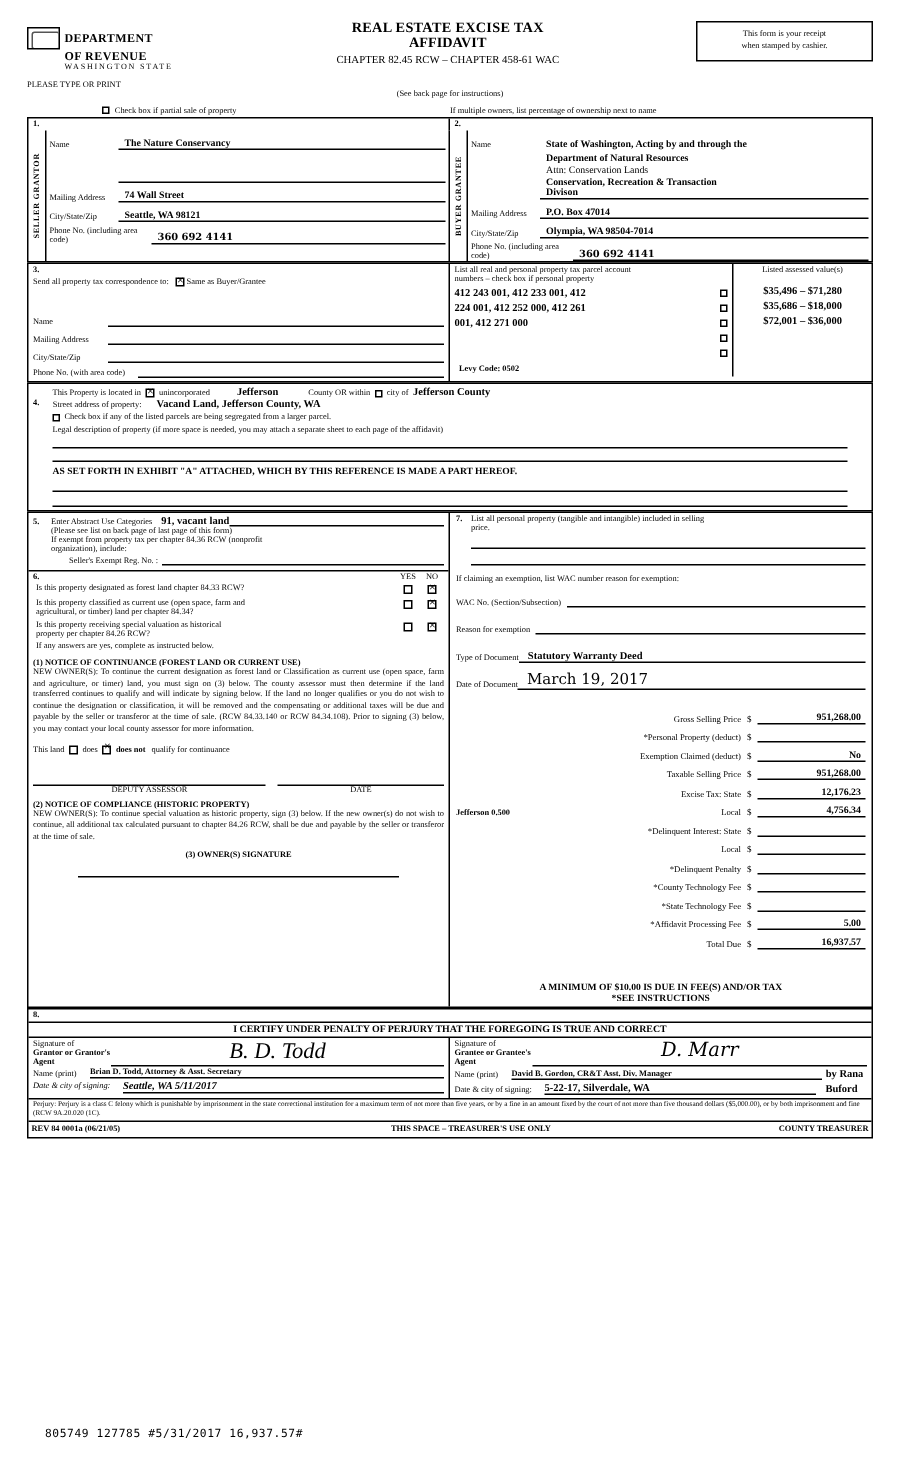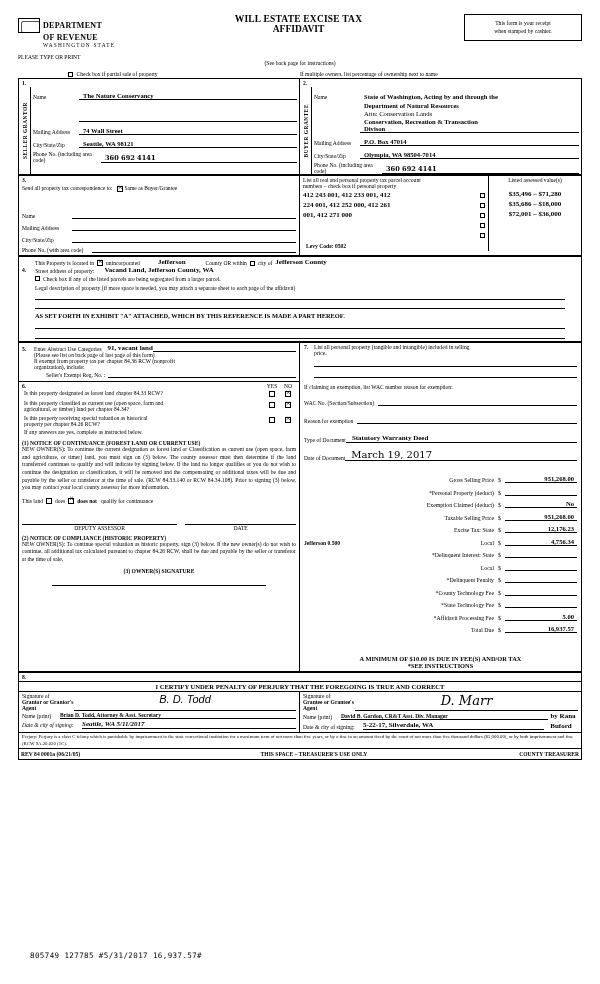--- a/index.html
+++ b/index.html
@@ -79,22 +79,23 @@
   <div class="hdr">
     <div class="dor">
       <div class="dor-line1">
         <span class="dor-seal"></span>
         <span class="dor-t1">DEPARTMENT</span>
       </div>
       <div class="dor-t2">OF REVENUE</div>
       <div class="dor-t3">WASHINGTON STATE</div>
     </div>
     <div class="title-block">
-      <div class="t-main">WILL ESTATE EXCISE TAX</div>
+      <div class="t-main">REAL ESTATE EXCISE TAX</div>
       <div class="t-sub">AFFIDAVIT</div>
+      <div class="t-ch">CHAPTER 82.45 RCW – CHAPTER 458-61 WAC</div>
     </div>
     <div class="receipt">
       <div>This form is your receipt</div>
       <div>when stamped by cashier.</div>
     </div>
   </div>
 
   <div class="pleasetype">PLEASE TYPE OR PRINT</div>
   <div class="banner-sub">(See back page for instructions)</div>
 
@@ -480,21 +481,21 @@
     <div class="b cent bb" style="font-size:6.6px; padding:1px 0;">I CERTIFY UNDER PENALTY OF PERJURY THAT THE FOREGOING IS TRUE AND CORRECT</div>
     <div class="row">
 
       <div style="width:50%;" class="br">
         <div class="row" style="padding:1px 3px 0 3px;">
           <div style="width:52px;" class="lbl">
             <div>Signature of</div>
             <div class="b">Grantor or Grantor's Agent</div>
           </div>
           <div style="flex:1; border-bottom:1px solid #000; text-align:center;">
-            <span style="font-family:Liberation Sans, sans-serif; font-size:11px; font-style:italic;">B. D. Todd</span>
+            <span style="font-family:Liberation Serif, serif; font-size:15px; font-style:italic;">B. D. Todd</span>
           </div>
         </div>
         <div class="row" style="padding:1px 3px 0 3px; align-items:flex-end;">
           <span class="lbl" style="width:38px;">Name (print)</span>
           <span style="flex:1; border-bottom:1px solid #000;" class="lbl b">Brian D. Todd, Attorney &amp; Asst. Secretary</span>
         </div>
         <div class="row" style="padding:1px 3px 2px 3px; align-items:center;font-style:italic;">
           <span class="lbl" style="width:60px;">Date &amp; city of signing:</span>
           <span style="flex:1; border-bottom:1px solid #000;" class="hand">Seattle, WA   5/11/2017</span>
         </div>

